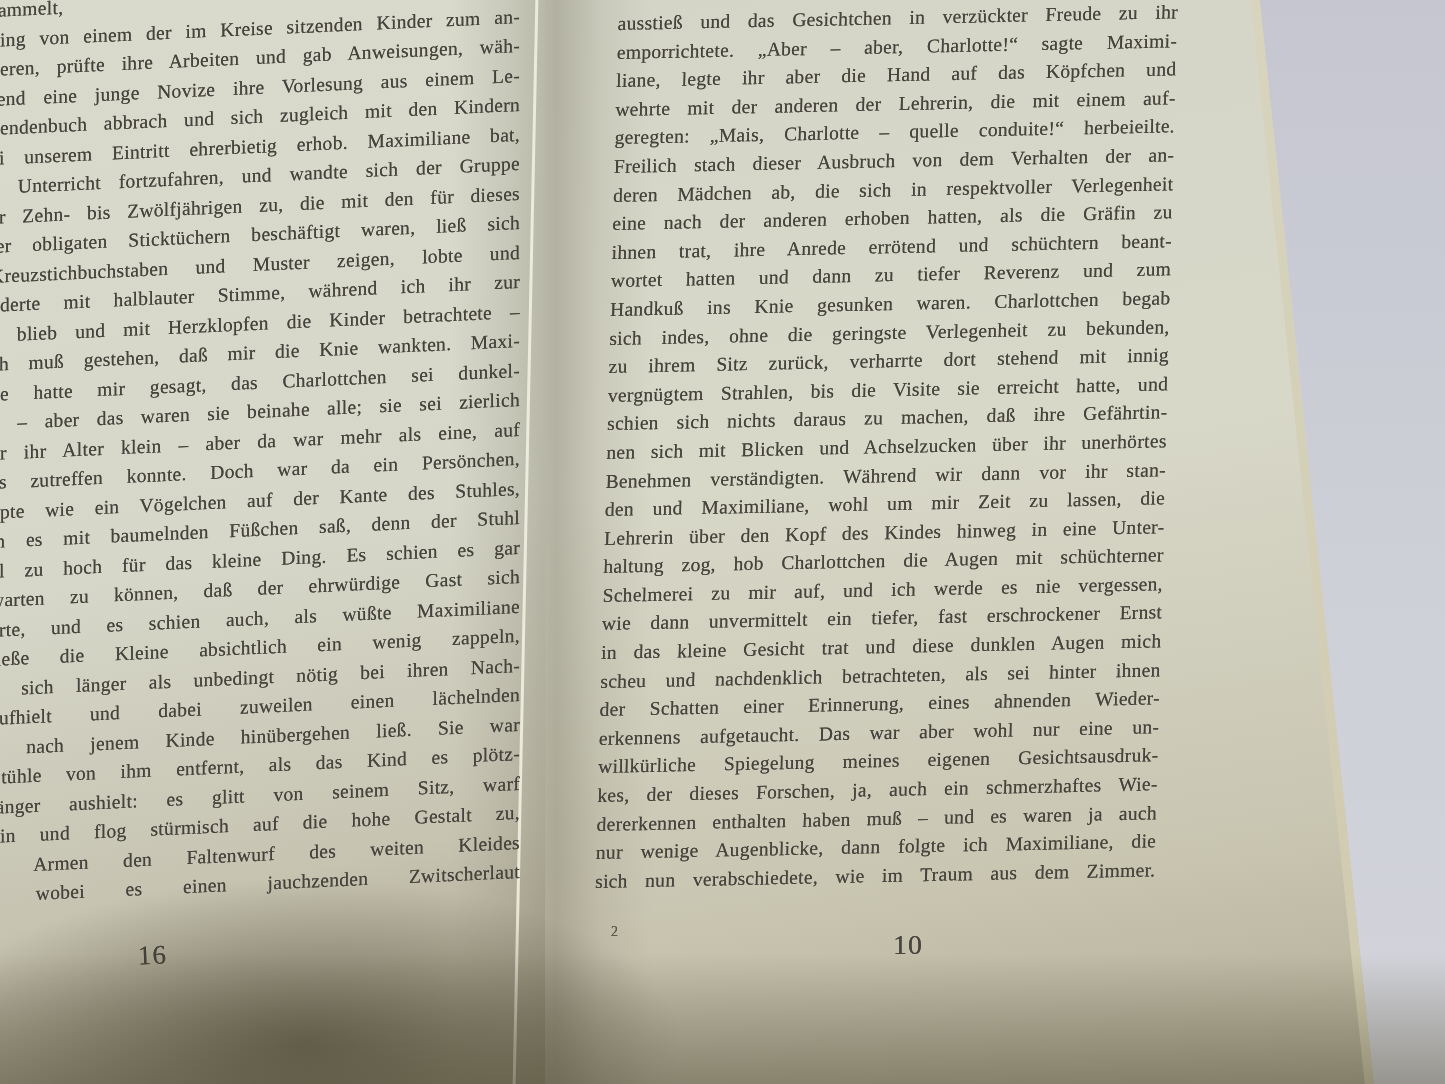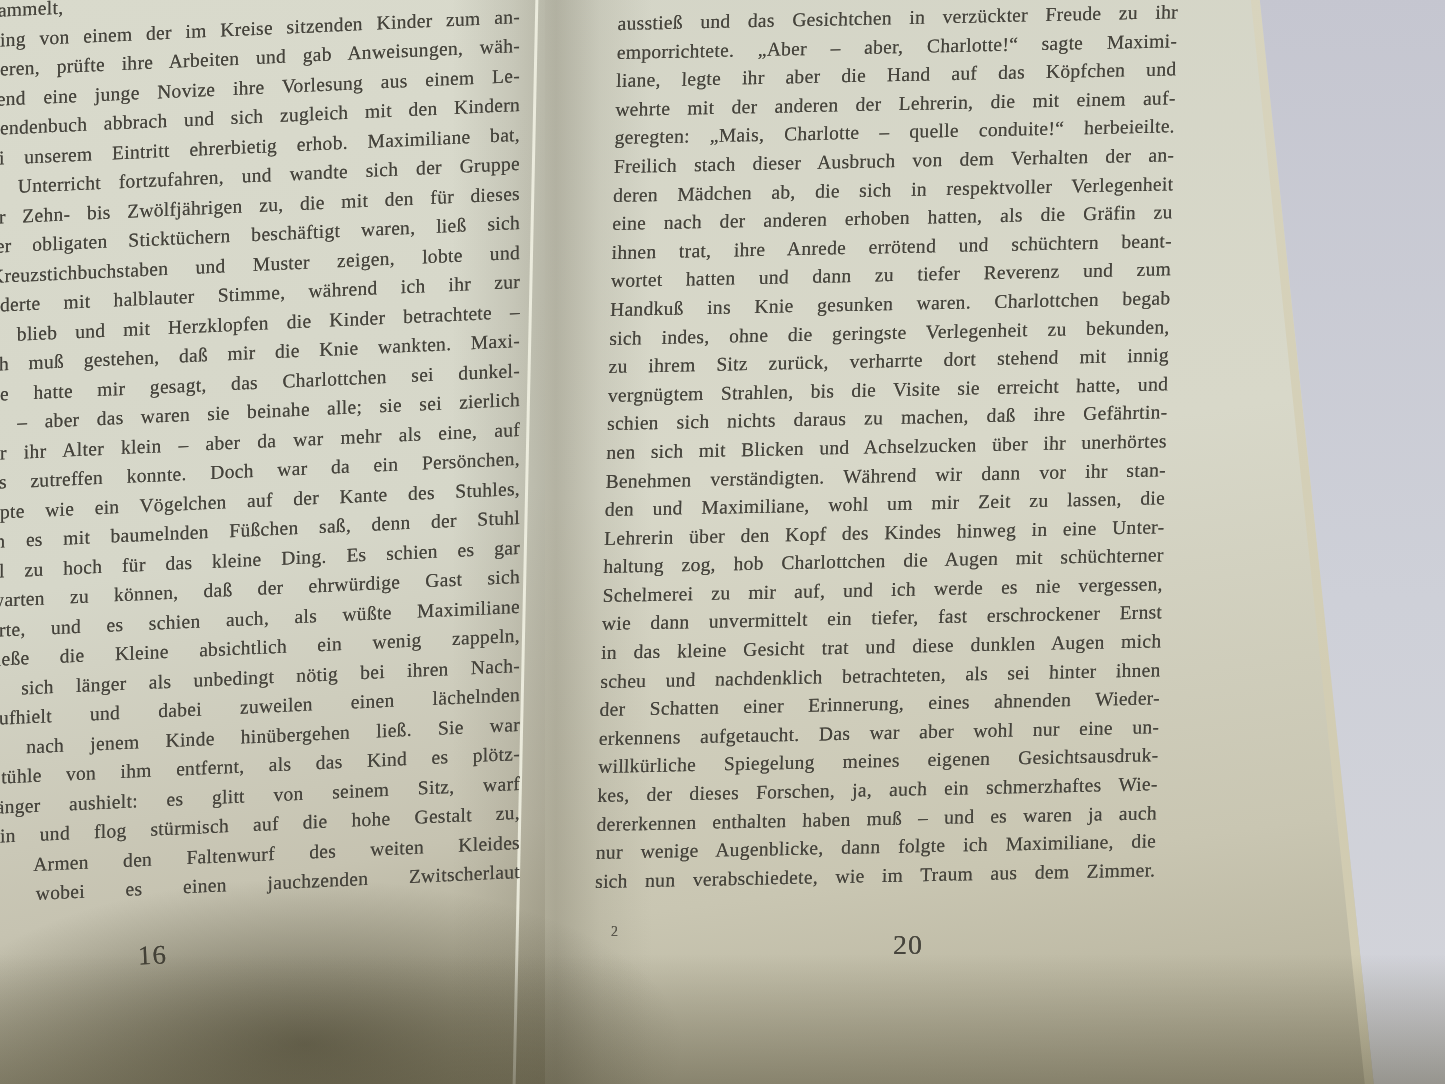--- a/index.html
+++ b/index.html
@@ -78,17 +78,17 @@
     </div>
     <div class="lines-wrap"><div class="line">ging von einem der im Kreise sitzenden Kinder zum an-</div><div class="line">deren, prüfte ihre Arbeiten und gab Anweisungen, wäh-</div><div class="line">rend eine junge Novize ihre Vorlesung aus einem Le-</div><div class="line">gendenbuch abbrach und sich zugleich mit den Kindern</div><div class="line">ei unserem Eintritt ehrerbietig erhob. Maximiliane bat,</div><div class="line">n Unterricht fortzufahren, und wandte sich der Gruppe</div><div class="line">er Zehn- bis Zwölfjährigen zu, die mit den für dieses</div><div class="line">ter obligaten Sticktüchern beschäftigt waren, ließ sich</div><div class="line">Kreuzstichbuchstaben und Muster zeigen, lobte und</div><div class="line">uderte mit halblauter Stimme, während ich ihr zur</div><div class="line">e blieb und mit Herzklopfen die Kinder betrachtete –</div><div class="line">ch muß gestehen, daß mir die Knie wankten. Maxi-</div><div class="line">ne hatte mir gesagt, das Charlottchen sei dunkel-</div><div class="line">g – aber das waren sie beinahe alle; sie sei zierlich</div><div class="line">ür ihr Alter klein – aber da war mehr als eine, auf</div><div class="line">as zutreffen konnte. Doch war da ein Persönchen,</div><div class="line">ppte wie ein Vögelchen auf der Kante des Stuhles,</div><div class="line">m es mit baumelnden Füßchen saß, denn der Stuhl</div><div class="line">el zu hoch für das kleine Ding. Es schien es gar</div><div class="line">warten zu können, daß der ehrwürdige Gast sich</div><div class="line">erte, und es schien auch, als wüßte Maximiliane</div><div class="line">ließe die Kleine absichtlich ein wenig zappeln,</div><div class="line">e sich länger als unbedingt nötig bei ihren Nach-</div><div class="line">aufhielt und dabei zuweilen einen lächelnden</div><div class="line">k nach jenem Kinde hinübergehen ließ. Sie war</div><div class="line">Stühle von ihm entfernt, als das Kind es plötz-</div><div class="line">länger aushielt: es glitt von seinem Sitz, warf</div><div class="line">hin und flog stürmisch auf die hohe Gestalt zu,</div><div class="line">n Armen den Faltenwurf des weiten Kleides</div><div class="line">, wobei es einen jauchzenden Zwitscherlaut</div></div>
   </div>
 
   <div class="text-block right-text">
     <div class="lines-wrap"><div class="line">ausstieß und das Gesichtchen in verzückter Freude zu ihr</div><div class="line">emporrichtete. „Aber – aber, Charlotte!“ sagte Maximi-</div><div class="line">liane, legte ihr aber die Hand auf das Köpfchen und</div><div class="line">wehrte mit der anderen der Lehrerin, die mit einem auf-</div><div class="line">geregten: „Mais, Charlotte – quelle conduite!“ herbeieilte.</div><div class="line">Freilich stach dieser Ausbruch von dem Verhalten der an-</div><div class="line">deren Mädchen ab, die sich in respektvoller Verlegenheit</div><div class="line">eine nach der anderen erhoben hatten, als die Gräfin zu</div><div class="line">ihnen trat, ihre Anrede errötend und schüchtern beant-</div><div class="line">wortet hatten und dann zu tiefer Reverenz und zum</div><div class="line">Handkuß ins Knie gesunken waren. Charlottchen begab</div><div class="line">sich indes, ohne die geringste Verlegenheit zu bekunden,</div><div class="line">zu ihrem Sitz zurück, verharrte dort stehend mit innig</div><div class="line">vergnügtem Strahlen, bis die Visite sie erreicht hatte, und</div><div class="line">schien sich nichts daraus zu machen, daß ihre Gefährtin-</div><div class="line">nen sich mit Blicken und Achselzucken über ihr unerhörtes</div><div class="line">Benehmen verständigten. Während wir dann vor ihr stan-</div><div class="line">den und Maximiliane, wohl um mir Zeit zu lassen, die</div><div class="line">Lehrerin über den Kopf des Kindes hinweg in eine Unter-</div><div class="line">haltung zog, hob Charlottchen die Augen mit schüchterner</div><div class="line">Schelmerei zu mir auf, und ich werde es nie vergessen,</div><div class="line">wie dann unvermittelt ein tiefer, fast erschrockener Ernst</div><div class="line">in das kleine Gesicht trat und diese dunklen Augen mich</div><div class="line">scheu und nachdenklich betrachteten, als sei hinter ihnen</div><div class="line">der Schatten einer Erinnerung, eines ahnenden Wieder-</div><div class="line">erkennens aufgetaucht. Das war aber wohl nur eine un-</div><div class="line">willkürliche Spiegelung meines eigenen Gesichtsausdruk-</div><div class="line">kes, der dieses Forschen, ja, auch ein schmerzhaftes Wie-</div><div class="line">dererkennen enthalten haben muß – und es waren ja auch</div><div class="line">nur wenige Augenblicke, dann folgte ich Maximiliane, die</div><div class="line">sich nun verabschiedete, wie im Traum aus dem Zimmer.</div></div>
   </div>
 
   <div class="page-number pn-left">16</div>
   <div class="sig-mark">2</div>
-  <div class="page-number pn-right">20</div>
+  <div class="page-number pn-right">10</div>
 
   <div class="shadow-corner"></div>
   <div class="shadow-bottom"></div>
 </div>
 
 </body></html>

